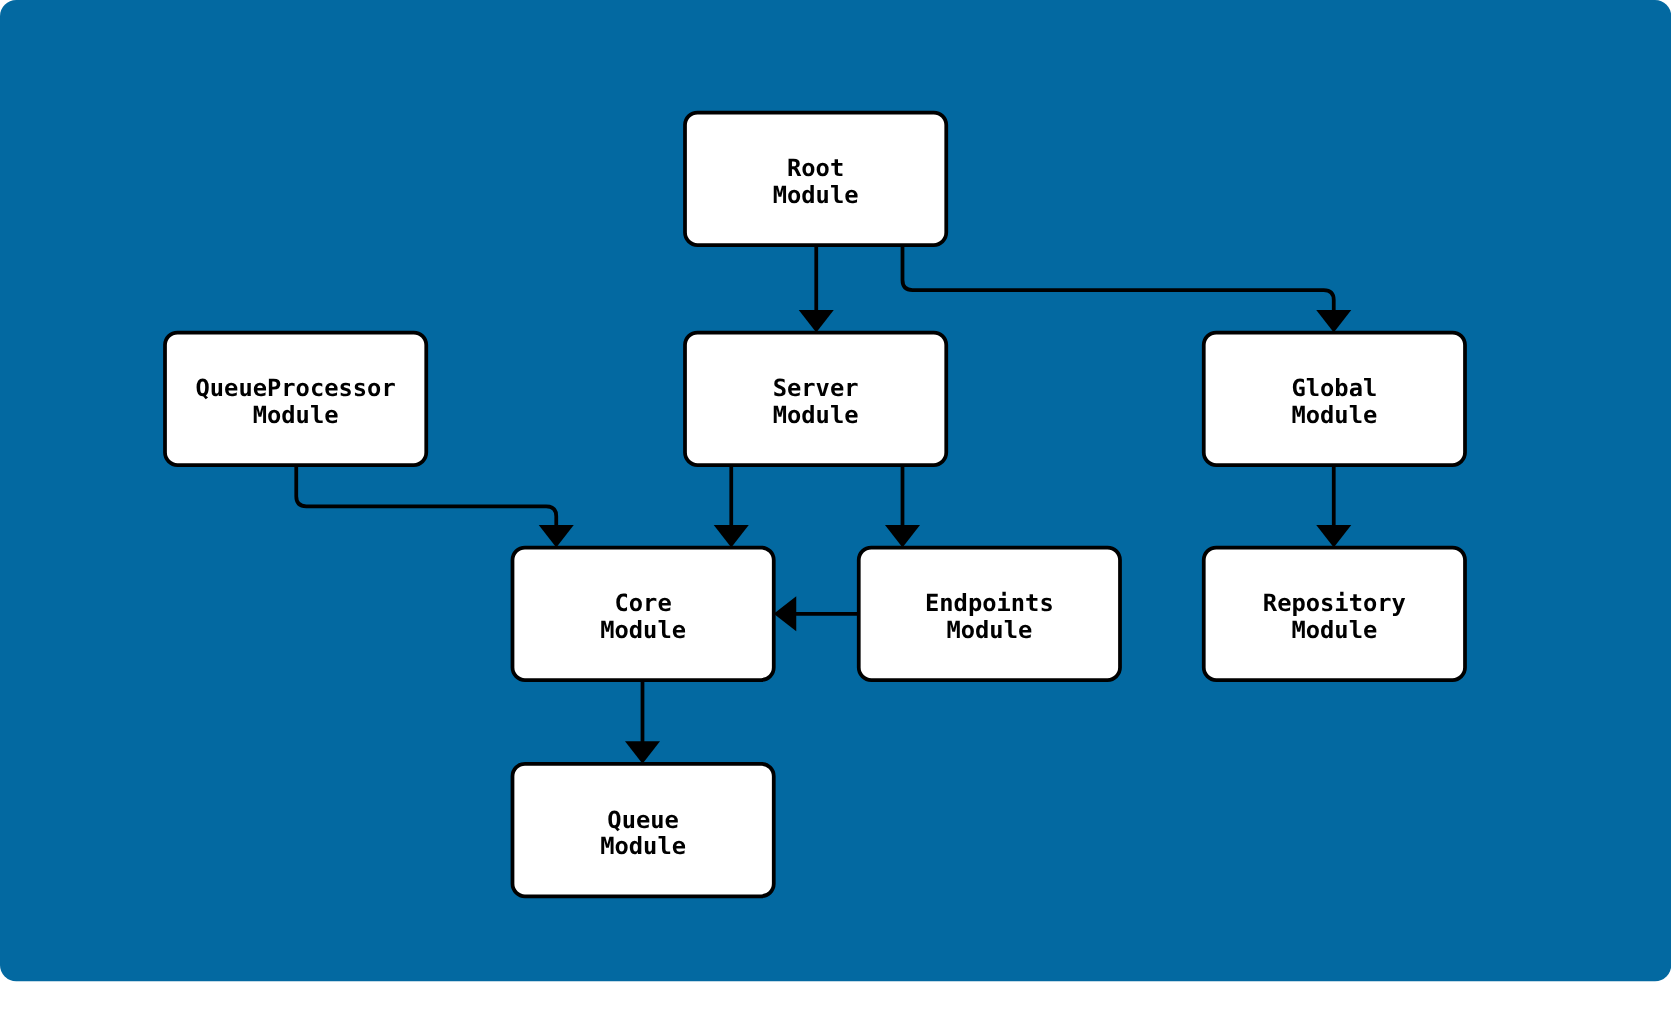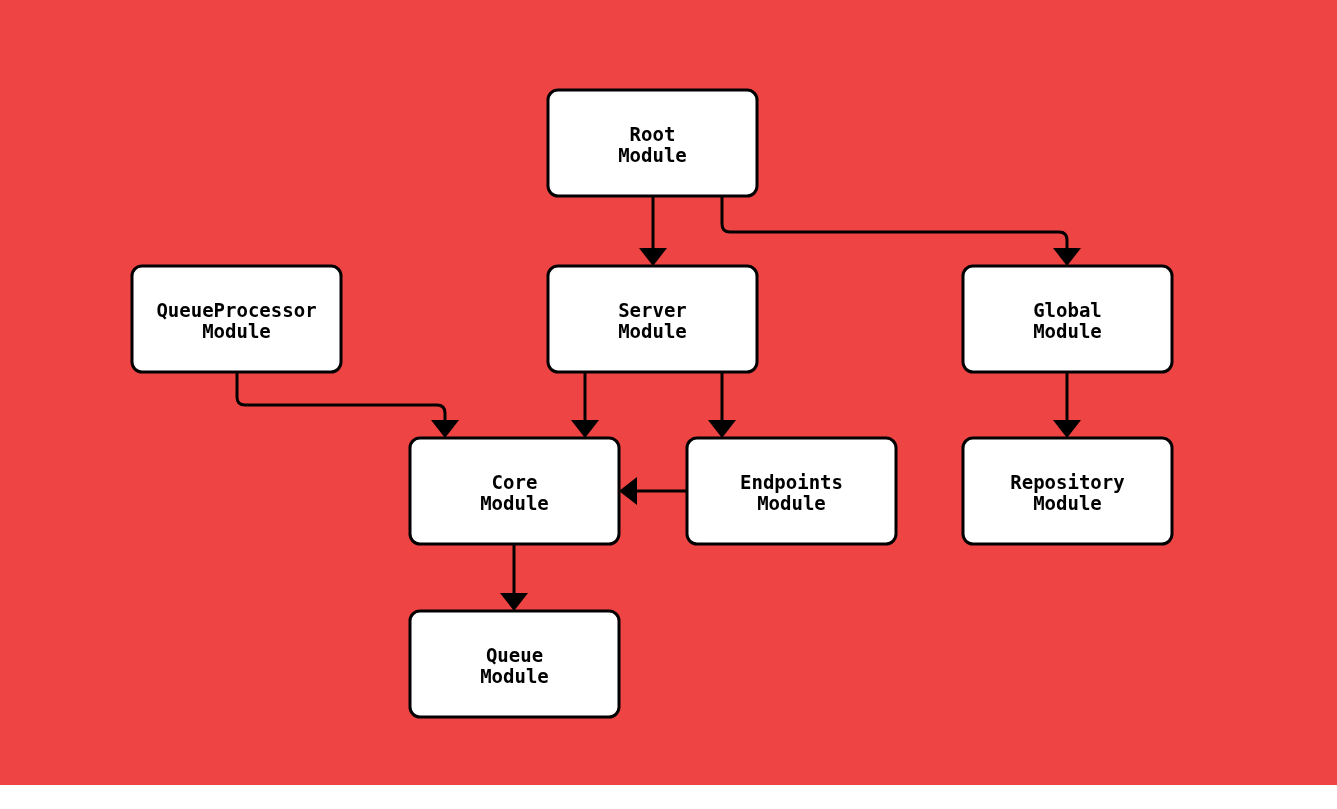--- a/index.html
+++ b/index.html
@@ -8,21 +8,22 @@
     background: #ffffff;
     width: 1337px;
     height: 809px;
     overflow: hidden;
     font-family: "DejaVu Sans Mono", monospace;
   }
   .diagram-wrap {
     position: relative;
     width: 1337px;
     height: 785px;
-    background: #ef4444;
+    background: #0369a1;
+    border-radius: 13px;
   }
   svg text {
     font-family: "DejaVu Sans Mono", "Liberation Mono", monospace;
     font-weight: bold;
     font-size: 19px;
     fill: #000000;
   }
   svg .node-box {
     fill: #ffffff;
     stroke: #000000;

